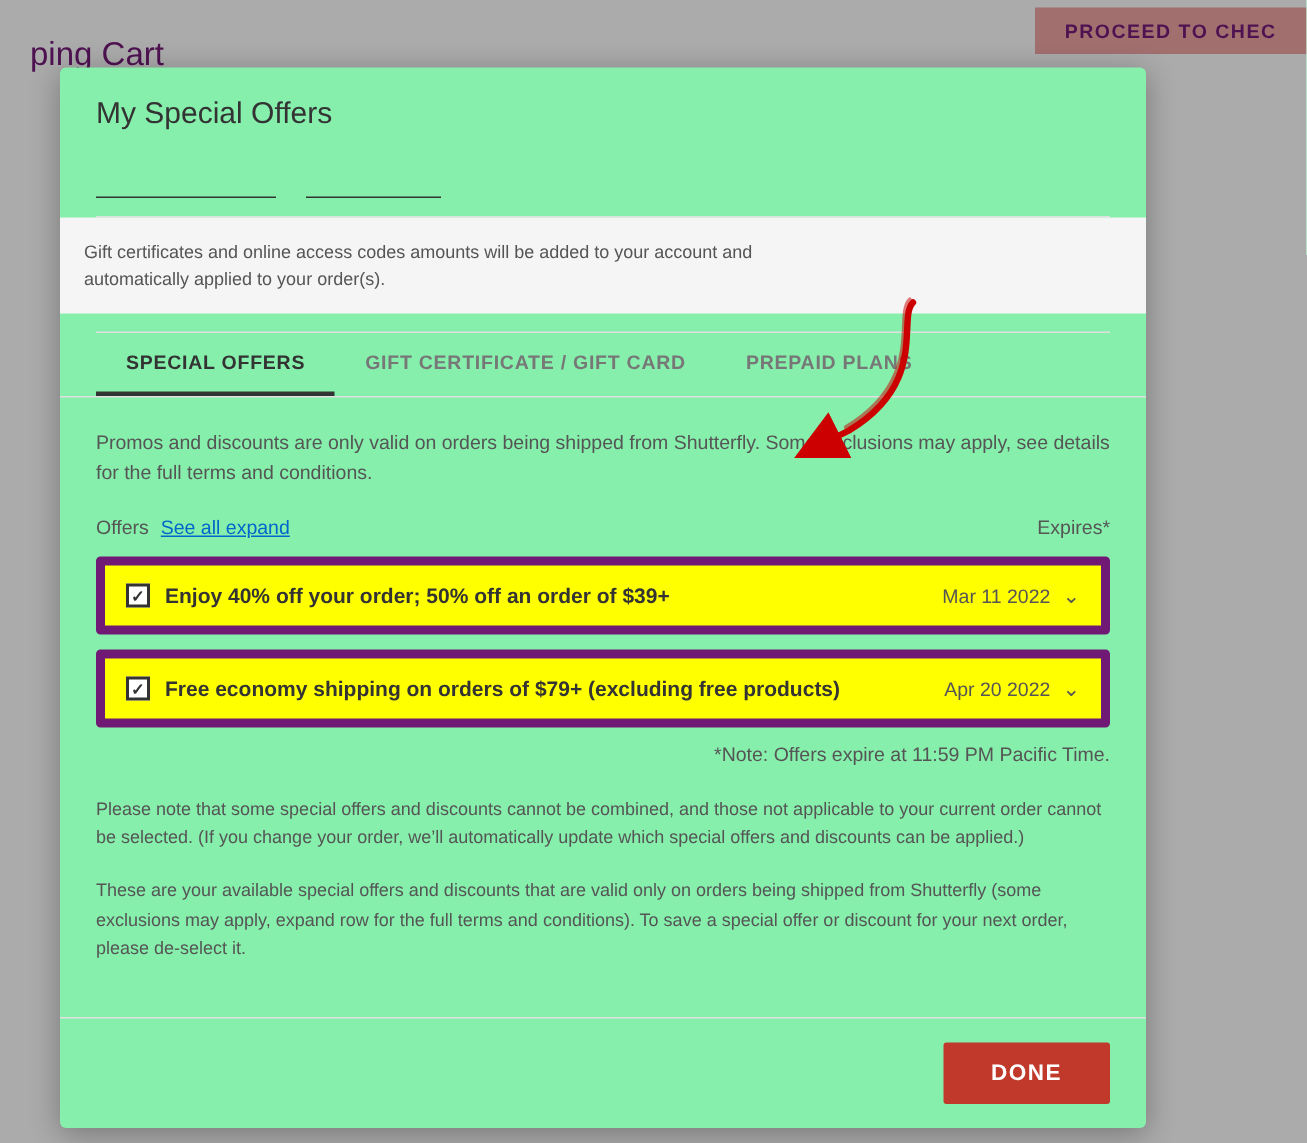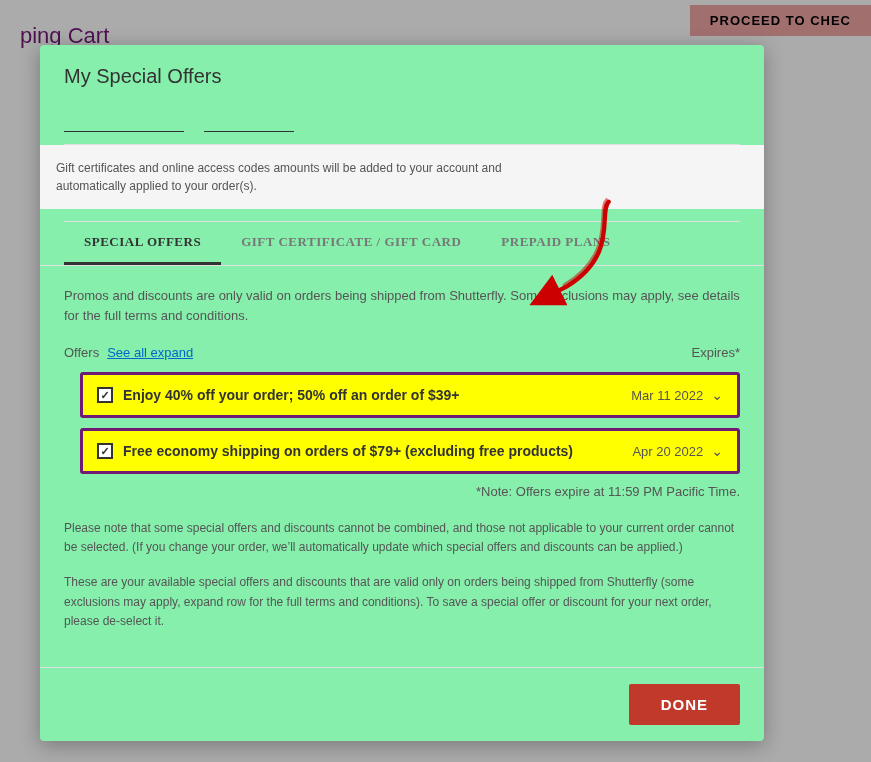--- a/index.html
+++ b/index.html
@@ -35,21 +35,21 @@
       color: #701a75;
       font-weight: normal;
       margin-top: 32px;
     }
 
     .bg-proceed-btn {
       position: absolute;
       top: 5px;
       right: 0;
       background: #e8a0a0;
-      color: #000000;
+      color: #701a75;
       padding: 8px 20px;
       font-size: 13px;
       font-weight: bold;
       letter-spacing: 1px;
     }
 
     .overlay {
       position: absolute;
       top: 0; left: 0; right: 0; bottom: 0;
       background: rgba(0,0,0,0.3);
@@ -100,21 +100,20 @@
       width: 180px;
       height: 40px;
       flex-shrink: 0;
     }
 
     .tabs-row {
       display: flex;
       gap: 0;
       border-top: 1px solid #e0e0e0;
       margin-top: 12px;
-      font-family: Liberation Serif, serif;
     }
 
     .tab {
       padding: 12px 20px;
       font-size: 13px;
       font-weight: bold;
       color: #777;
       cursor: pointer;
       letter-spacing: 0.5px;
       text-transform: uppercase;
@@ -161,28 +160,27 @@
       font-size: 13px;
     }
 
     .expires-label {
       font-size: 13px;
       color: #555;
     }
 
     .offer-row {
       background: #ffff00;
-      border: 3px solid #701a75;
+      border: 6px solid #701a75;
       border-radius: 3px;
       padding: 12px 14px;
       display: flex;
       align-items: center;
       justify-content: space-between;
       margin-bottom: 10px;
-      margin-left: 16px;
     }
 
     .offer-left {
       display: flex;
       align-items: center;
       gap: 10px;
     }
 
     .offer-checkbox {
       width: 16px;

